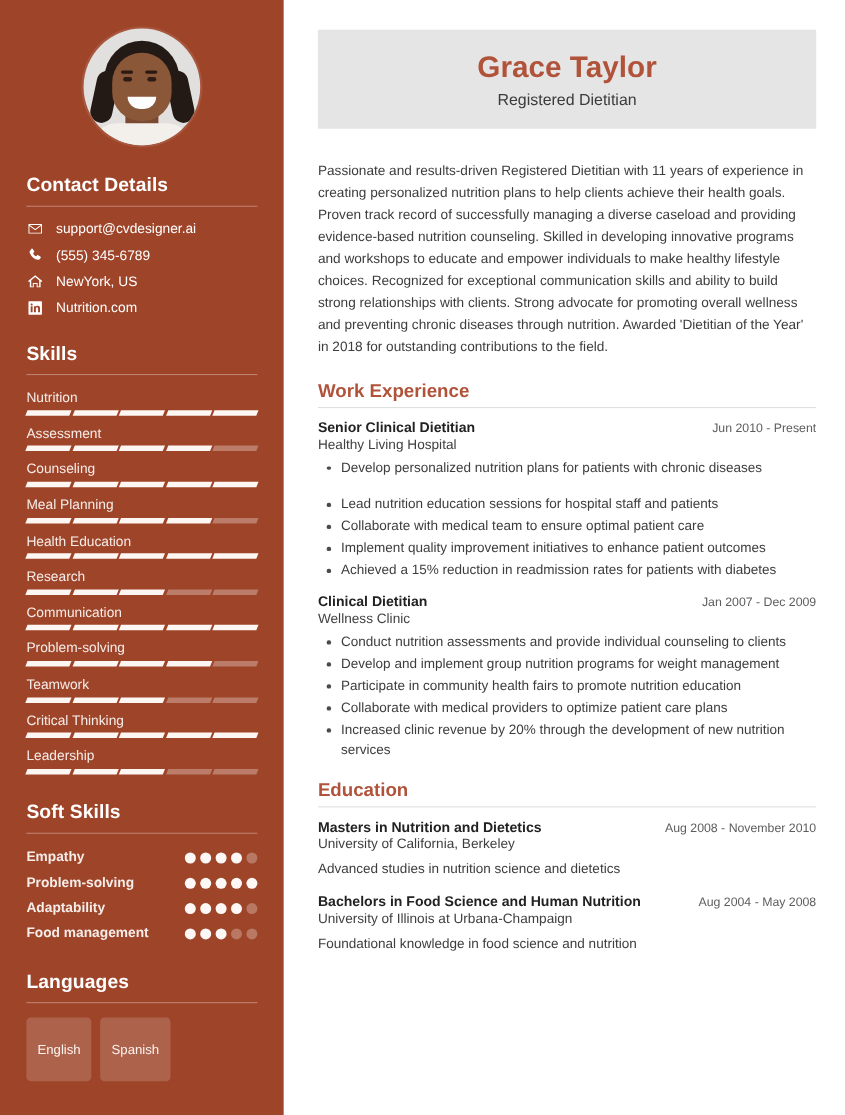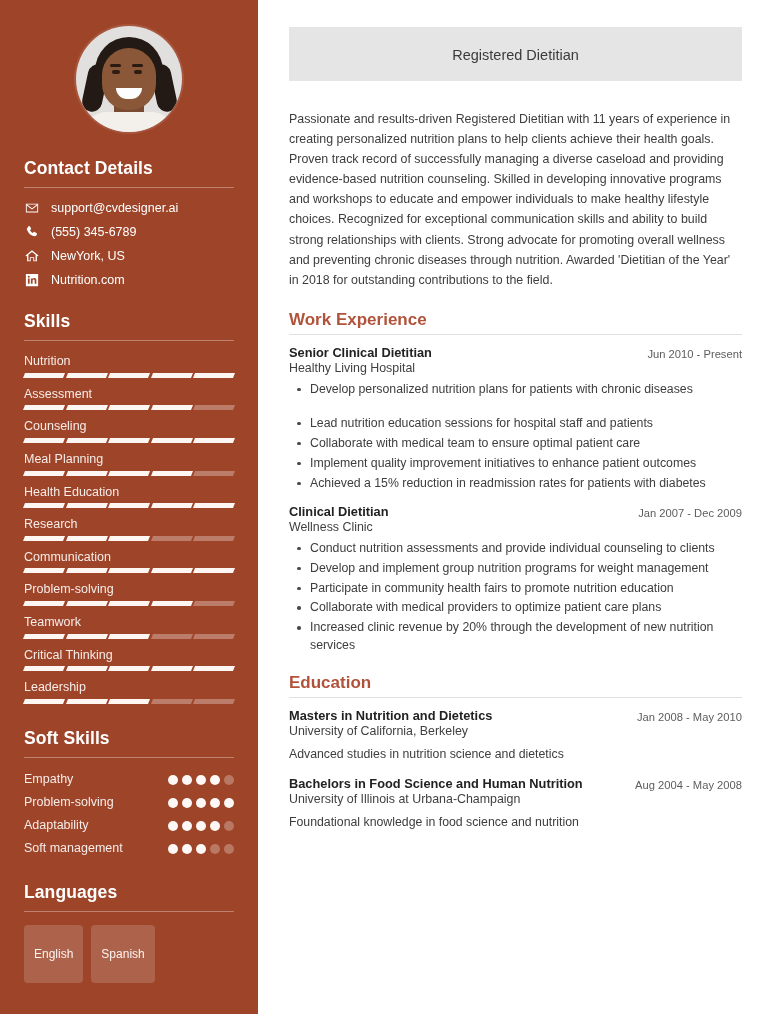--- a/index.html
+++ b/index.html
@@ -135,20 +135,21 @@
   }
   .seg.on { background: #fdf6f3; }
 
   .soft-list { margin-bottom: 26px; }
   .soft-row {
     display: flex;
     align-items: flex-start;
     justify-content: space-between;
     margin-bottom: 7px;
     gap: 4px;
+    font-weight: bold;
   }
   .soft-name {
     font-size: 12.5px;
     color: #f6ece8;
     line-height: 1.28;
     max-width: 120px;
   }
   .dots {
     display: flex;
     gap: 4px;
@@ -474,21 +475,21 @@
           <div class="soft-name">Adaptability</div>
           <div class="dots">
             <span class="dot on"></span>
             <span class="dot on"></span>
             <span class="dot on"></span>
             <span class="dot on"></span>
             <span class="dot"></span>
           </div>
         </div>
         <div class="soft-row">
-          <div class="soft-name">Soft management</div>
+          <div class="soft-name">Food management</div>
           <div class="dots">
             <span class="dot on"></span>
             <span class="dot on"></span>
             <span class="dot on"></span>
             <span class="dot"></span>
             <span class="dot"></span>
           </div>
         </div>
       </div>
 
@@ -497,20 +498,21 @@
     <div class="lang-tags" id="lang-list">
         <span class="lang-tag">English</span>
         <span class="lang-tag">Spanish</span>
       </div>
 
   </aside>
 
   <main class="main">
 
     <div class="name-card">
+      <div class="name">Grace Taylor</div>
       <div class="role">Registered Dietitian</div>
     </div>
 
     <p class="summary">Passionate and results-driven Registered Dietitian with 11 years of experience in creating personalized nutrition plans to help clients achieve their health goals. Proven track record of successfully managing a diverse caseload and providing evidence-based nutrition counseling. Skilled in developing innovative programs and workshops to educate and empower individuals to make healthy lifestyle choices. Recognized for exceptional communication skills and ability to build strong relationships with clients. Strong advocate for promoting overall wellness and preventing chronic diseases through nutrition. Awarded 'Dietitian of the Year' in 2018 for outstanding contributions to the field.</p>
 
     <div class="sec-block">
       <div class="sec-title">Work Experience</div>
       <div class="sec-rule"></div>
       <div id="work-entries">
           <div class="entry">
@@ -545,21 +547,21 @@
         </div>
     </div>
 
     <div class="sec-block">
       <div class="sec-title">Education</div>
       <div class="sec-rule"></div>
       <div id="edu-entries">
           <div class="edu-entry">
             <div class="entry-top">
               <div class="entry-title">Masters in Nutrition and Dietetics</div>
-              <div class="entry-date">Jan 2008 - May 2010</div>
+              <div class="entry-date">Aug 2008 - November 2010</div>
             </div>
             <div class="entry-sub">University of California, Berkeley</div>
             <div class="edu-desc">Advanced studies in nutrition science and dietetics</div>
           </div>
           <div class="edu-entry">
             <div class="entry-top">
               <div class="entry-title">Bachelors in Food Science and Human Nutrition</div>
               <div class="entry-date">Aug 2004 - May 2008</div>
             </div>
             <div class="entry-sub">University of Illinois at Urbana-Champaign</div>

